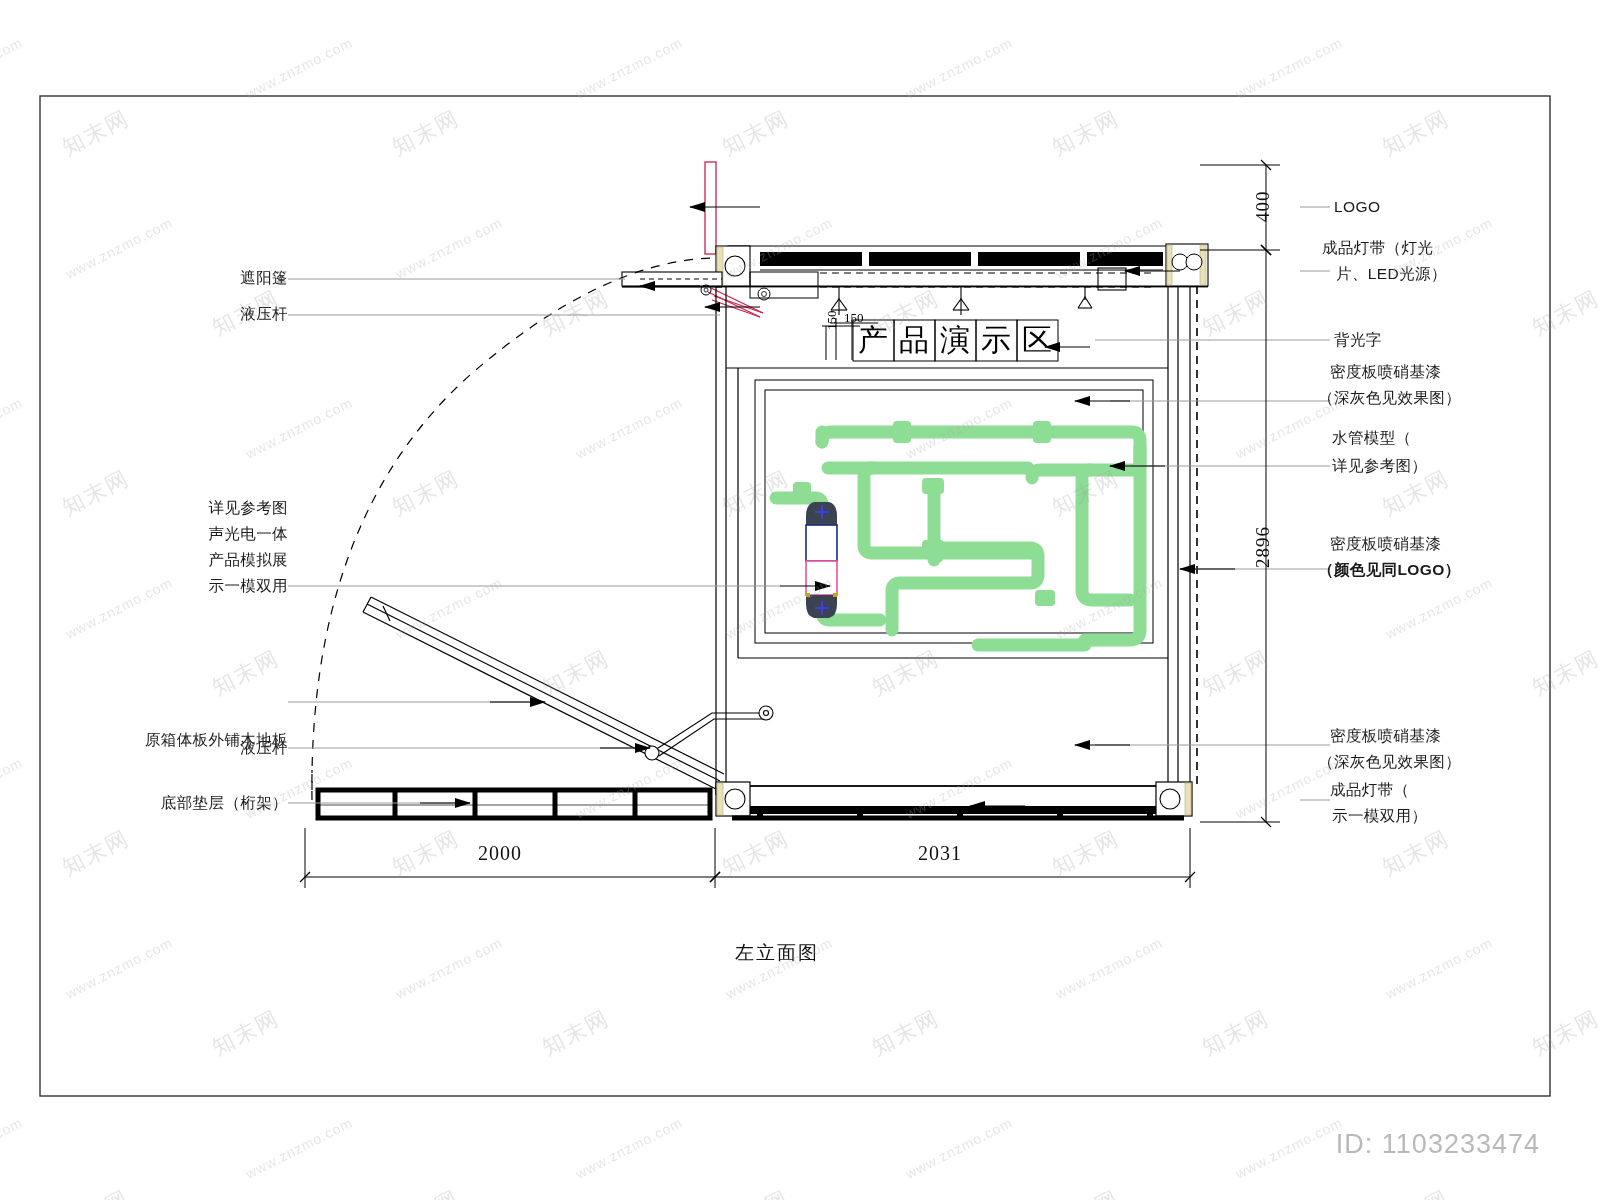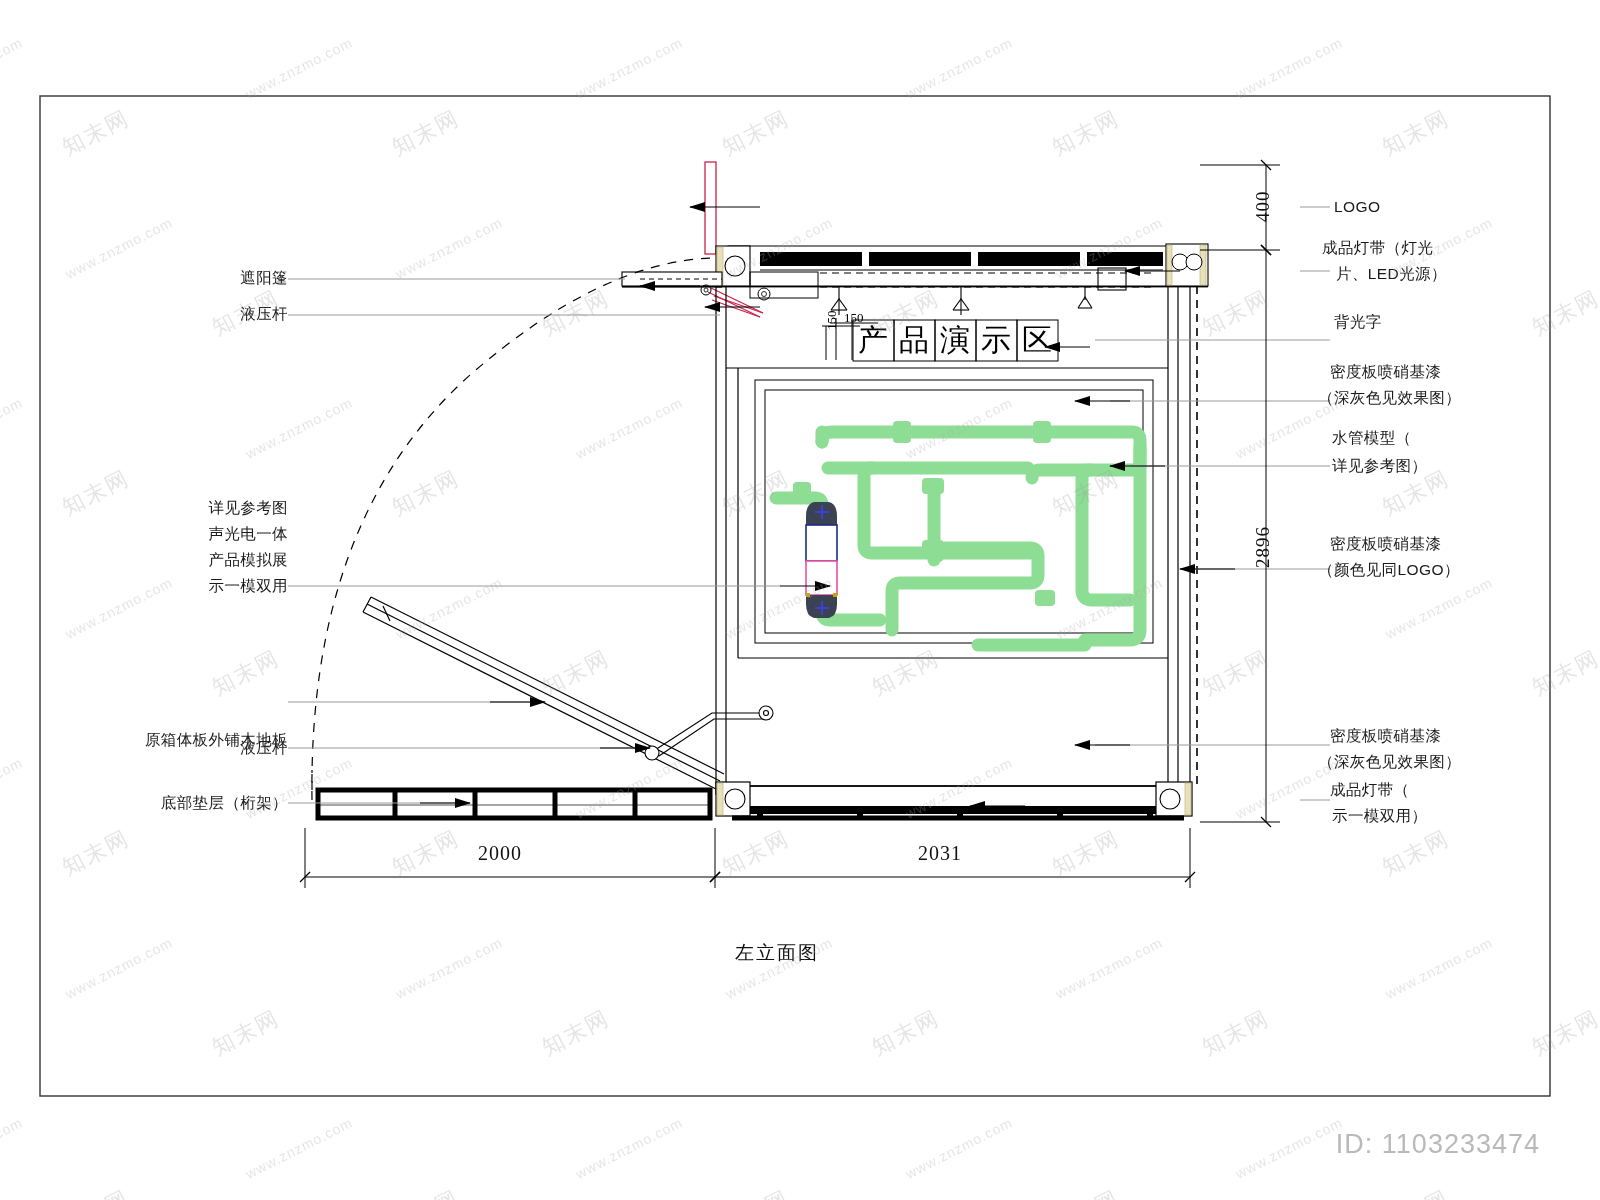--- a/index.html
+++ b/index.html
@@ -327,30 +327,30 @@
 
   <div class="lbl r" style="left:40px;top:730px;width:248px;">原箱体板外铺木地板</div>
   <div class="lbl r" style="left:60px;top:738px;width:228px;">液压杆</div>
   <div class="lbl r" style="left:40px;top:793px;width:248px;">底部垫层（桁架）</div>
 
   <div class="lbl" style="left:1334px;top:197px;">LOGO</div>
 
   <div class="lbl" style="left:1322px;top:238px;">成品灯带（灯光</div>
   <div class="lbl" style="left:1336px;top:264px;">片、LED光源）</div>
 
-  <div class="lbl" style="left:1334px;top:312px;">背光字</div>
+  <div class="lbl" style="left:1334px;top:330px;">背光字</div>
 
   <div class="lbl" style="left:1330px;top:362px;">密度板喷硝基漆</div>
   <div class="lbl" style="left:1318px;top:388px;">（深灰色见效果图）</div>
 
   <div class="lbl" style="left:1332px;top:428px;">水管模型（</div>
   <div class="lbl" style="left:1332px;top:456px;">详见参考图）</div>
 
   <div class="lbl" style="left:1330px;top:534px;">密度板喷硝基漆</div>
-  <div class="lbl" style="left:1318px;top:560px;">（颜色见同LOGO）</div>
+  <div class="lbl" style="left:1318px;top:560px;font-weight:bold;">（颜色见同LOGO）</div>
 
   <div class="lbl" style="left:1330px;top:726px;">密度板喷硝基漆</div>
   <div class="lbl" style="left:1318px;top:752px;">（深灰色见效果图）</div>
 
   <div class="lbl" style="left:1330px;top:780px;">成品灯带（</div>
   <div class="lbl" style="left:1332px;top:806px;">示一模双用）</div>
 
   <div class="dim" style="left:478px;top:842px;">2000</div>
   <div class="dim" style="left:918px;top:842px;">2031</div>
   <div class="dimv" style="left:1252px;top:222px;">400</div>

